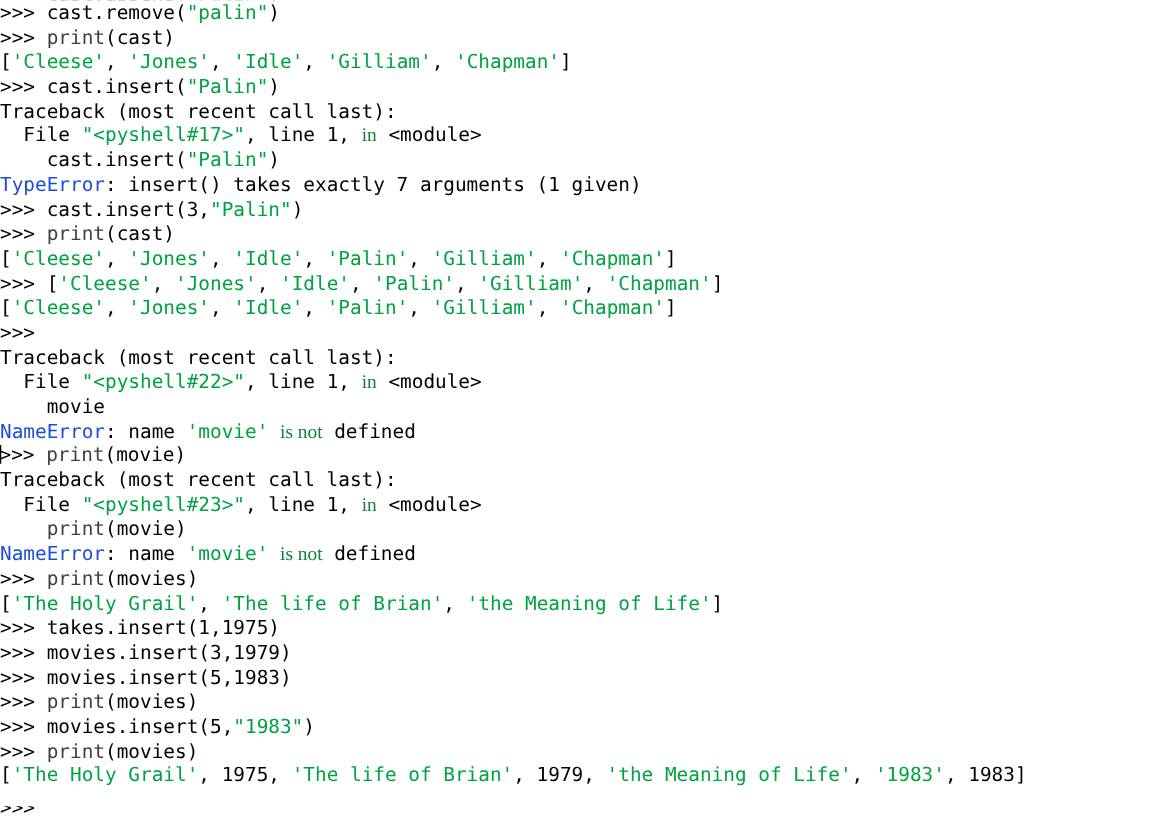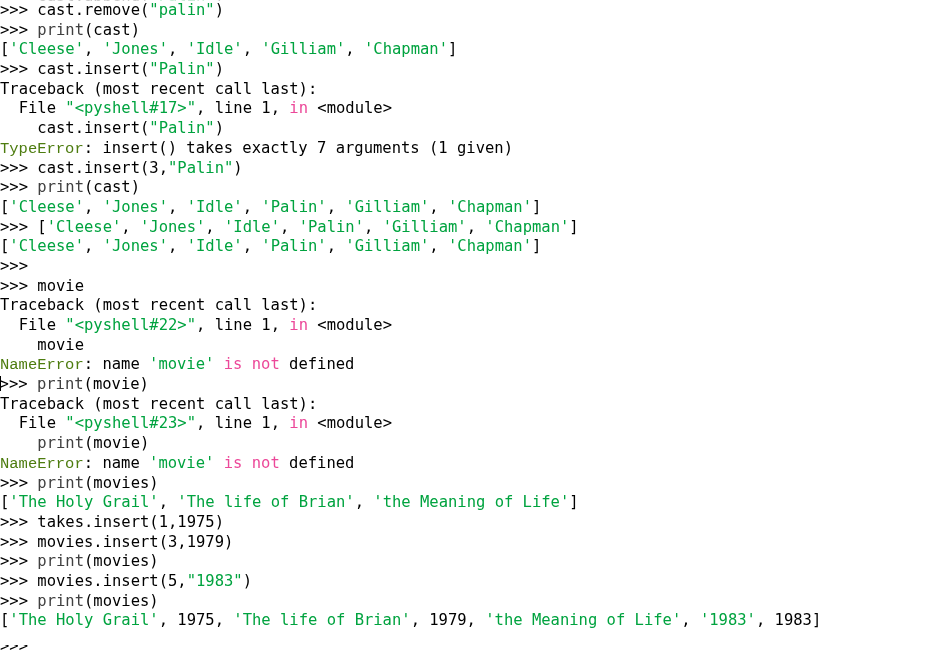--- a/index.html
+++ b/index.html
@@ -33,22 +33,22 @@
     font-family: "DejaVu Sans Mono", "Liberation Mono", monospace;
   }
   .line.first {
     margin-top: 1px;
   }
   
   .tok-plain    { color: #000000; }
   .tok-prompt   { color: #000000; }
   .tok-string   { color: #00a33f; }
   .tok-builtin  { color: #404040; }
-  .tok-error    { color: #4d7c0f; font-family: Liberation Mono, monospace; }
-  .tok-errkw    { color: #ec4899; }
+  .tok-error    { color: #1d4ed8; }
+  .tok-errkw    { color: #15803d; font-family: Liberation Serif, serif; }
 
   
   .caret {
     display: inline-block;
     width: 0px;
     border-left: 1.4px solid #000000;
     height: 15px;
     vertical-align: -2px;
     margin-right: -1.4px;
   }
@@ -89,34 +89,34 @@
       <div class="line"><span class="tok-plain">Traceback (most recent call last):</span></div>
       <div class="line"><span class="tok-plain">  File </span><span class="tok-string">"&lt;pyshell#17&gt;"</span><span class="tok-plain">, line 1, </span><span class="tok-errkw">in</span><span class="tok-plain"> &lt;module&gt;</span></div>
       <div class="line"><span class="tok-plain">    cast.insert(</span><span class="tok-string">"Palin"</span><span class="tok-plain">)</span></div>
       <div class="line"><span class="tok-error">TypeError</span><span class="tok-plain">: insert() takes exactly 7 arguments (1 given)</span></div>
       <div class="line"><span class="tok-prompt">&gt;&gt;&gt; </span><span class="tok-plain">cast.insert(3,</span><span class="tok-string">"Palin"</span><span class="tok-plain">)</span></div>
       <div class="line"><span class="tok-prompt">&gt;&gt;&gt; </span><span class="tok-builtin">print</span><span class="tok-plain">(cast)</span></div>
       <div class="line"><span class="tok-plain">[</span><span class="tok-string">'Cleese'</span><span class="tok-plain">, </span><span class="tok-string">'Jones'</span><span class="tok-plain">, </span><span class="tok-string">'Idle'</span><span class="tok-plain">, </span><span class="tok-string">'Palin'</span><span class="tok-plain">, </span><span class="tok-string">'Gilliam'</span><span class="tok-plain">, </span><span class="tok-string">'Chapman'</span><span class="tok-plain">]</span></div>
       <div class="line"><span class="tok-prompt">&gt;&gt;&gt; </span><span class="tok-plain">[</span><span class="tok-string">'Cleese'</span><span class="tok-plain">, </span><span class="tok-string">'Jones'</span><span class="tok-plain">, </span><span class="tok-string">'Idle'</span><span class="tok-plain">, </span><span class="tok-string">'Palin'</span><span class="tok-plain">, </span><span class="tok-string">'Gilliam'</span><span class="tok-plain">, </span><span class="tok-string">'Chapman'</span><span class="tok-plain">]</span></div>
       <div class="line"><span class="tok-plain">[</span><span class="tok-string">'Cleese'</span><span class="tok-plain">, </span><span class="tok-string">'Jones'</span><span class="tok-plain">, </span><span class="tok-string">'Idle'</span><span class="tok-plain">, </span><span class="tok-string">'Palin'</span><span class="tok-plain">, </span><span class="tok-string">'Gilliam'</span><span class="tok-plain">, </span><span class="tok-string">'Chapman'</span><span class="tok-plain">]</span></div>
       <div class="line"><span class="tok-prompt">&gt;&gt;&gt;</span></div>
-      <div class="line"><span class="tok-prompt">&gt;&gt;&gt; </span><span class="tok-plain">movie</span></div>
       <div class="line"><span class="tok-plain">Traceback (most recent call last):</span></div>
       <div class="line"><span class="tok-plain">  File </span><span class="tok-string">"&lt;pyshell#22&gt;"</span><span class="tok-plain">, line 1, </span><span class="tok-errkw">in</span><span class="tok-plain"> &lt;module&gt;</span></div>
       <div class="line"><span class="tok-plain">    movie</span></div>
       <div class="line"><span class="tok-error">NameError</span><span class="tok-plain">: name </span><span class="tok-string">'movie'</span><span class="tok-plain"> </span><span class="tok-errkw">is not</span><span class="tok-plain"> defined</span></div>
       <div class="line"><span class="caret"></span><span class="tok-prompt">&gt;&gt;&gt; </span><span class="tok-builtin">print</span><span class="tok-plain">(movie)</span></div>
       <div class="line"><span class="tok-plain">Traceback (most recent call last):</span></div>
       <div class="line"><span class="tok-plain">  File </span><span class="tok-string">"&lt;pyshell#23&gt;"</span><span class="tok-plain">, line 1, </span><span class="tok-errkw">in</span><span class="tok-plain"> &lt;module&gt;</span></div>
       <div class="line"><span class="tok-plain">    </span><span class="tok-builtin">print</span><span class="tok-plain">(movie)</span></div>
       <div class="line"><span class="tok-error">NameError</span><span class="tok-plain">: name </span><span class="tok-string">'movie'</span><span class="tok-plain"> </span><span class="tok-errkw">is not</span><span class="tok-plain"> defined</span></div>
       <div class="line"><span class="tok-prompt">&gt;&gt;&gt; </span><span class="tok-builtin">print</span><span class="tok-plain">(movies)</span></div>
       <div class="line"><span class="tok-plain">[</span><span class="tok-string">'The Holy Grail'</span><span class="tok-plain">, </span><span class="tok-string">'The life of Brian'</span><span class="tok-plain">, </span><span class="tok-string">'the Meaning of Life'</span><span class="tok-plain">]</span></div>
       <div class="line"><span class="tok-prompt">&gt;&gt;&gt; </span><span class="tok-plain">takes.insert(1,1975)</span></div>
       <div class="line"><span class="tok-prompt">&gt;&gt;&gt; </span><span class="tok-plain">movies.insert(3,1979)</span></div>
+      <div class="line"><span class="tok-prompt">&gt;&gt;&gt; </span><span class="tok-plain">movies.insert(5,1983)</span></div>
       <div class="line"><span class="tok-prompt">&gt;&gt;&gt; </span><span class="tok-builtin">print</span><span class="tok-plain">(movies)</span></div>
       <div class="line"><span class="tok-prompt">&gt;&gt;&gt; </span><span class="tok-plain">movies.insert(5,</span><span class="tok-string">"1983"</span><span class="tok-plain">)</span></div>
       <div class="line"><span class="tok-prompt">&gt;&gt;&gt; </span><span class="tok-builtin">print</span><span class="tok-plain">(movies)</span></div>
       <div class="line"><span class="tok-plain">[</span><span class="tok-string">'The Holy Grail'</span><span class="tok-plain">, 1975, </span><span class="tok-string">'The life of Brian'</span><span class="tok-plain">, 1979, </span><span class="tok-string">'the Meaning of Life'</span><span class="tok-plain">, </span><span class="tok-string">'1983'</span><span class="tok-plain">, 1983]</span></div>
     </div>
   <div class="clip-bottom">
       <div class="line"><span class="tok-prompt">&gt;&gt;&gt; </span></div>
     </div>
 </div>
 

